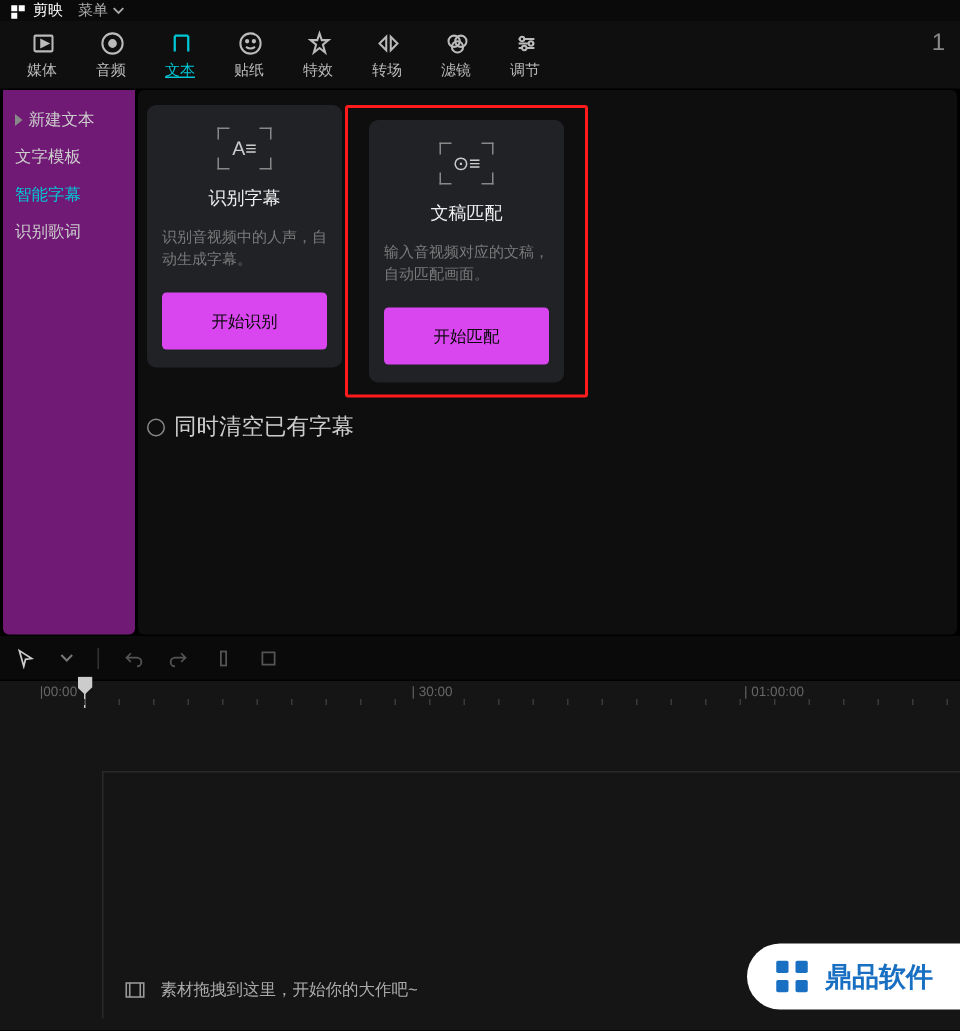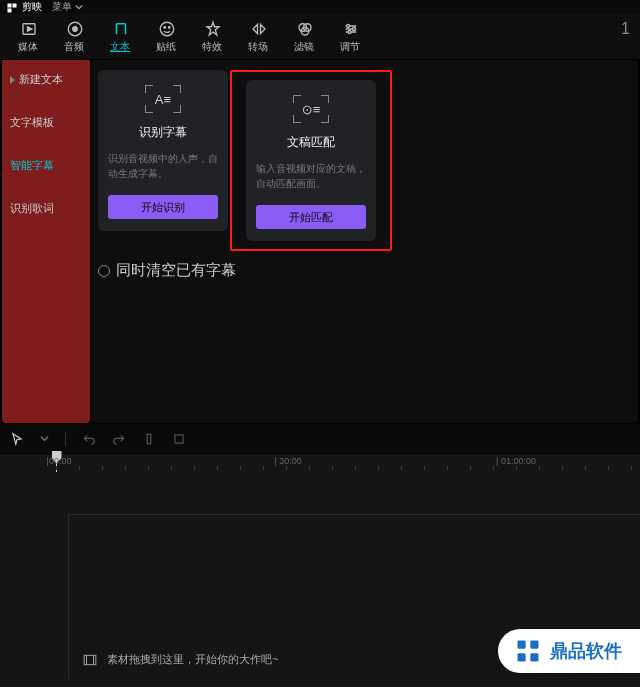--- a/index.html
+++ b/index.html
@@ -6,31 +6,31 @@
     body { background: #000; font-family: -apple-system, BlinkMacSystemFont, "Segoe UI", sans-serif; color: #ccc; width: 640px; height: 687px; overflow: hidden; }
     .titlebar { display: flex; align-items: center; height: 14px; background: #0a0a0a; padding: 0 6px; gap: 10px; font-size: 10px; }
     .logo { display: flex; align-items: flex-end; gap: 4px; color: #fff; }
     .menu-trigger { display: flex; align-items: center; gap: 3px; color: #aaa; cursor: pointer; }
     .toolbar { display: flex; align-items: flex-start; background: #0f0f0f; height: 46px; padding: 6px 10px 0; gap: 18px; border-bottom: 1px solid #000; }
     .tool-item { display: flex; flex-direction: column; align-items: flex-end; gap: 2px; color: #bbb; cursor: pointer; font-size: 10px; min-width: 28px; }
     .tool-item svg { width: 18px; height: 18px; }
     .tool-item.active { color: #00c8d6; text-decoration: underline; }
     .page-indicator { margin-left: auto; color: #888; }
     .content-area { display: flex; background: #000; height: 363px; }
-    .sidebar { background: #7f1d1d; width: 88px; padding: 10px 8px; display: flex; flex-direction: column; gap: 24px; border-radius: 0 0 4px 4px; margin: 0 2px; }
+    .sidebar { background: #701a75; width: 88px; padding: 10px 8px; display: flex; flex-direction: column; gap: 6px; border-radius: 0 0 4px 4px; margin: 0 2px; }
     .side-item { display: flex; align-items: center; font-size: 11px; color: #ccc; cursor: pointer; padding: 2px 0; }
     .side-item.expandable::before { content: ""; display: inline-block; width: 0; height: 0; border-top: 4px solid transparent; border-bottom: 4px solid transparent; border-left: 5px solid #888; margin-right: 4px; }
     .side-item.active { color: #00c8d6; }
     .panel-area { flex: 1; padding: 10px 6px; background: #0e0e0e; border-radius: 4px; margin-right: 2px; }
     .cards-row { display: flex; gap: 0; }
     .card { background: #202226; width: 130px; border-radius: 6px; padding: 14px 10px 12px; display: flex; flex-direction: column; align-items: center; }
     .card-ico-wrap { width: 40px; height: 30px; display: flex; align-items: center; justify-content: center; margin-bottom: 10px; }
     .card-title { color: #eee; font-size: 12px; margin-bottom: 10px; }
     .card-desc { color: #7a7a7a; font-size: 10px; line-height: 1.5; text-align: left; width: 100%; margin-bottom: 14px; min-height: 30px; }
-    .card-btn { background: #8b5cf6; color: #0a0a0a; font-size: 11px; border: none; border-radius: 3px; width: 100%; height: 24px; cursor: pointer; }
+    .card-btn { background: #d946ef; color: #0a0a0a; font-size: 11px; border: none; border-radius: 3px; width: 100%; height: 38px; cursor: pointer; }
     .highlight-frame { border: 2px solid #ff1b1b; padding: 8px 14px; border-radius: 2px; margin-left: 0px; }
     .checkbox-row { display: flex; align-items: center; gap: 6px; margin-top: 10px; font-size: 15px; color: #ccc; }
     .checkbox-round { width: 12px; height: 12px; border-radius: 50%; border: 1.5px solid #888; background: transparent; }
     .timeline-toolbar { background: #0a0a0a; height: 30px; display: flex; align-items: center; padding: 0 10px; gap: 16px; border-top: 1px solid #000; color: #666; }
     .timeline-toolbar .divider { width: 1px; height: 14px; background: #333; }
     .timeline { background: #151515; height: 234px; position: relative; border-top: 1px solid #000; }
     .ruler { height: 16px; background: #151515; position: relative; color: #666; font-size: 9px; }
     .ruler-label { position: absolute; top: 2px; transform: translateX(-50%); }
     .playhead { position: absolute; left: 56px; top: 0; width: 1px; height: 18px; background: #ccc; display: flex; justify-content: center; }
     .playhead::before { content: ""; position: absolute; top: -3px; width: 10px; height: 12px; background: #ccc; clip-path: polygon(0 0,100% 0,100% 60%,50% 100%,0 60%); }
@@ -210,21 +210,21 @@
       <rect x="9" y="4" width="6" height="16"></rect>
     </svg>
   <svg width="14" height="14" viewBox="0 0 24 24" fill="none" stroke="#555" stroke-width="2">
       <rect x="5" y="5" width="14" height="14"></rect>
     </svg>
 </div>
 
 <div class="timeline">
   <div class="ruler">
     <div class="playhead"></div>
-  <span class="ruler-label" style="left: 59px;">|00:00</span>
+  <span class="ruler-label" style="left: 39px;">|00:00</span>
       <span class="ruler-label" style="left: 288px;">| 30:00</span>
       <span class="ruler-label" style="left: 516px;">| 01:00:00</span>
       <div class="tick" style="left: 56px;"></div>
       <div class="tick" style="left: 79px;"></div>
       <div class="tick" style="left: 102px;"></div>
       <div class="tick" style="left: 125px;"></div>
       <div class="tick" style="left: 148px;"></div>
       <div class="tick" style="left: 171px;"></div>
       <div class="tick" style="left: 194px;"></div>
       <div class="tick" style="left: 217px;"></div>

